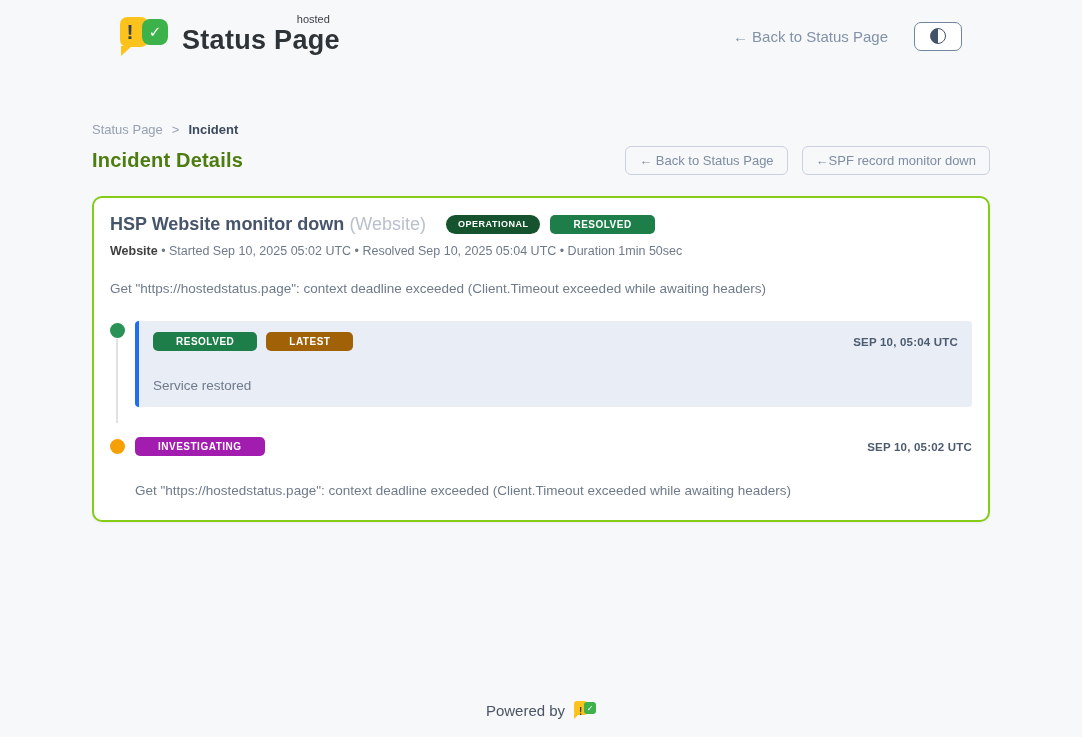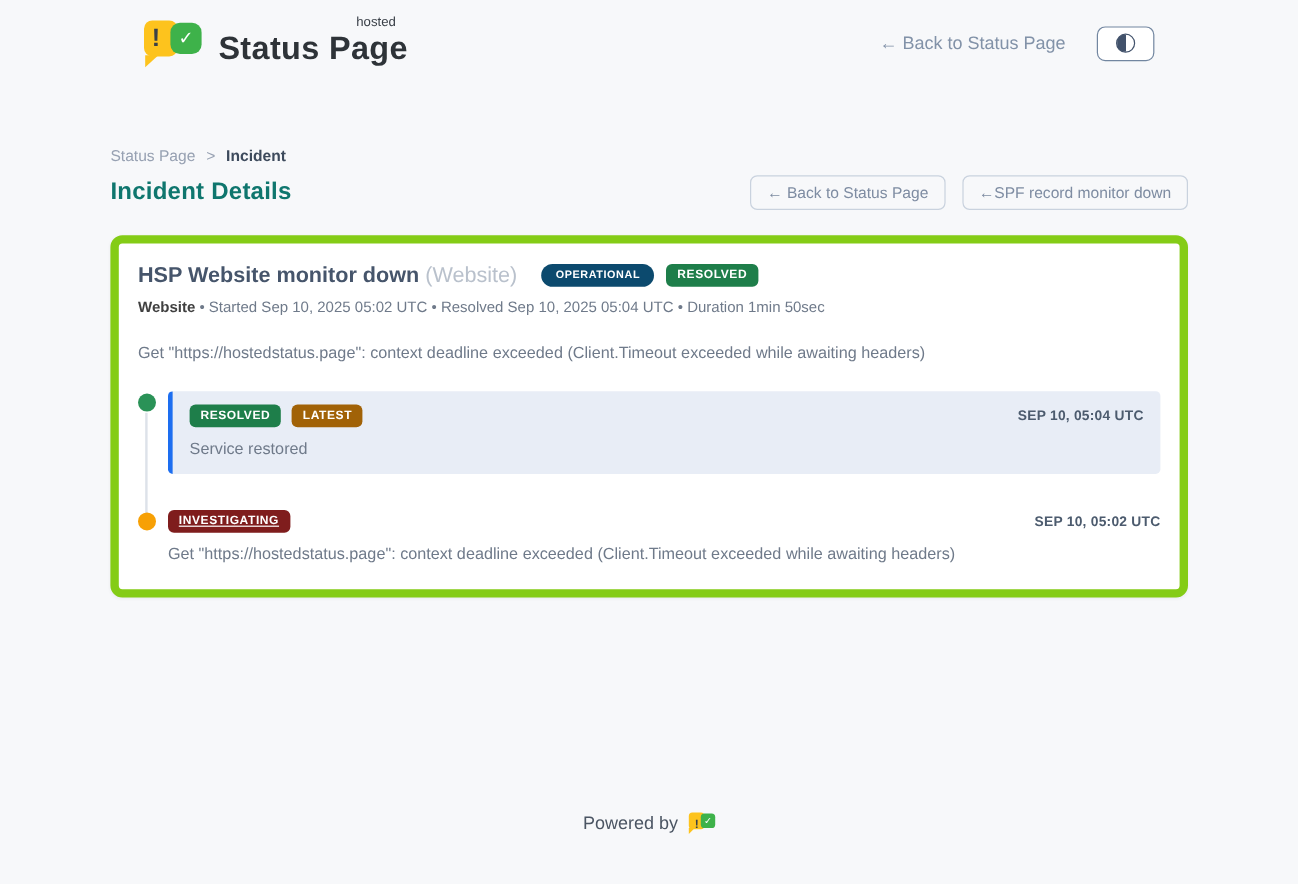--- a/index.html
+++ b/index.html
@@ -61,46 +61,46 @@
     background: linear-gradient(90deg, #42526b 0 50%, #ffffff 50% 100%);
   }
 
   
   main { width: 898px; margin: 0 auto; }
   .breadcrumb { margin-top: 64px; font-size: 13px; color: #97a1b2; display: flex; gap: 9px; align-items: center; }
   .breadcrumb .bc-link { cursor: pointer; }
   .breadcrumb .current { color: #3d4a5c; font-weight: 700; }
 
   .title-row { display: flex; justify-content: space-between; align-items: center; margin-top: 9px; }
-  h1 { font-size: 20px; font-weight: 700; color: #0f766e; margin: 0; letter-spacing: 0.2px; }
+  h1 { font-size: 20px; font-weight: 700; color: #4d7c0f; margin: 0; letter-spacing: 0.2px; }
   .nav-buttons { display: flex; gap: 14px; }
   .nav-buttons button {
     font-family: inherit;
     font-size: 13px; color: #7e8ca2;
     border: 1px solid #c9d2de; background: transparent;
     border-radius: 6px; padding: 6px 13px; cursor: pointer;
     white-space: nowrap;
   }
 
   
   .card {
     background: #fff;
-    border: 7px solid #84cc16;
+    border: 2px solid #84cc16;
     border-radius: 10px;
     box-shadow: 0 1px 3px rgba(16,24,40,.05);
     margin-top: 21px;
     padding: 16px 16px 22px 16px;
   }
   .card-title-row { display: flex; align-items: center; }
   h2 { margin: 0; font-size: 18px; font-weight: 700; color: #46556b; }
   .inc-component { color: #b9c1cc; font-weight: 400; }
 
   .badge {
     color: #fff; font-weight: 700; font-size: 10px;
-    letter-spacing: 0.5px; padding: 4px 9px;
+    letter-spacing: 0.5px; padding: 4px 23px;
     border-radius: 5px; display: inline-block; line-height: 1.1;
     white-space: nowrap;
   }
   .badge.pill { border-radius: 999px; font-size: 9px; padding: 5px 12px; }
   .title-badge-op { margin-left: 20px; }
   .title-badge-res { margin-left: 10px; }
 
   .meta { margin: 9px 0 0; font-size: 12.5px; color: #6f7a8a; }
   .meta strong { color: #404040; font-weight: 700; }
   .description { margin: 23px 0 0; font-size: 13.5px; color: #6f7a8a; }
@@ -114,21 +114,21 @@
   .tl-box {
     flex: 1; margin-left: 10px;
     background: #e8edf6;
     border-left: 4px solid #1d6ef0;
     border-radius: 4px;
     padding: 11px 14px 14px 14px;
   }
   .tl-plain { flex: 1; margin-left: 10px; padding-top: 0; }
   .tl-head { display: flex; align-items: center; gap: 9px; }
   .tl-date { margin-left: auto; font-size: 11.5px; font-weight: 700; color: #4c5b6e; letter-spacing: 0.2px; }
-  .tl-msg { margin: 10px 0 0; font-size: 13.5px; color: #6f7a8a; }
+  .tl-msg { margin: 27px 0 0; font-size: 13.5px; color: #6f7a8a; }
 
   
   footer { text-align: center; margin-top: 178px; padding-bottom: 24px; }
   .powered {
     font-size: 15px; color: #4b5563;
     display: flex; align-items: center; justify-content: center; gap: 9px;
   }
   .mini-logo { position: relative; width: 22px; height: 20px; display: inline-block; cursor: pointer; }
   .mini-yellow {
     position: absolute; left: 0; top: 1px; width: 13px; height: 14px;
@@ -185,21 +185,21 @@
     <h1>Incident Details</h1>
     <div class="nav-buttons">
       <button>← Back to Status Page</button>
       <button>←SPF record monitor down</button>
     </div>
   </div>
 
   <section class="card">
     <div class="card-title-row">
       <h2><span class="inc-title">HSP Website monitor down</span> <span class="inc-component">(Website)</span></h2>
-      <span class="badge pill title-badge-op" style="background-color: #0c4a6e;">OPERATIONAL</span>
+      <span class="badge pill title-badge-op" style="background-color: #14532d;">OPERATIONAL</span>
       <span class="badge title-badge-res" style="background-color: rgb(30, 126, 74);">RESOLVED</span>
     </div>
 
     <p class="meta"><strong>Website</strong> <span>• Started Sep 10, 2025 05:02 UTC • Resolved Sep 10, 2025 05:04 UTC • Duration 1min 50sec</span></p>
 
     <p class="description">Get "https://hostedstatus.page": context deadline exceeded (Client.Timeout exceeded while awaiting headers)</p>
 
     <div class="timeline">
       <div class="tl-line"></div>
 
@@ -212,21 +212,21 @@
             <span class="tl-date">SEP 10, 05:04 UTC</span>
           </div>
           <p class="tl-msg">Service restored</p>
         </div>
       </div>
 
       <div class="tl-entry">
         <span class="tl-dot" style="background-color: rgb(247, 160, 5);"></span>
         <div class="tl-plain">
           <div class="tl-head">
-            <span class="badge" style="background-color: #7f1d1d; text-decoration: underline;">INVESTIGATING</span>
+            <span class="badge" style="background-color: #a21caf;">INVESTIGATING</span>
             <span class="tl-date">SEP 10, 05:02 UTC</span>
           </div>
           <p class="tl-msg">Get "https://hostedstatus.page": context deadline exceeded (Client.Timeout exceeded while awaiting headers)</p>
         </div>
       </div>
     </div>
   </section>
 </main>
 
 <footer>

